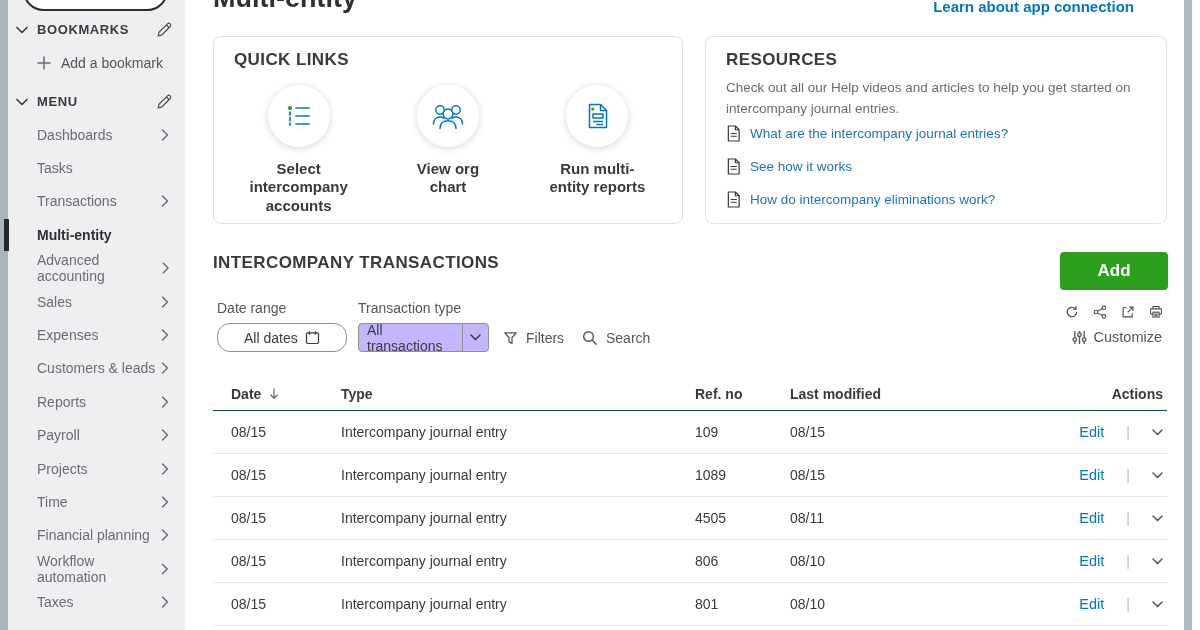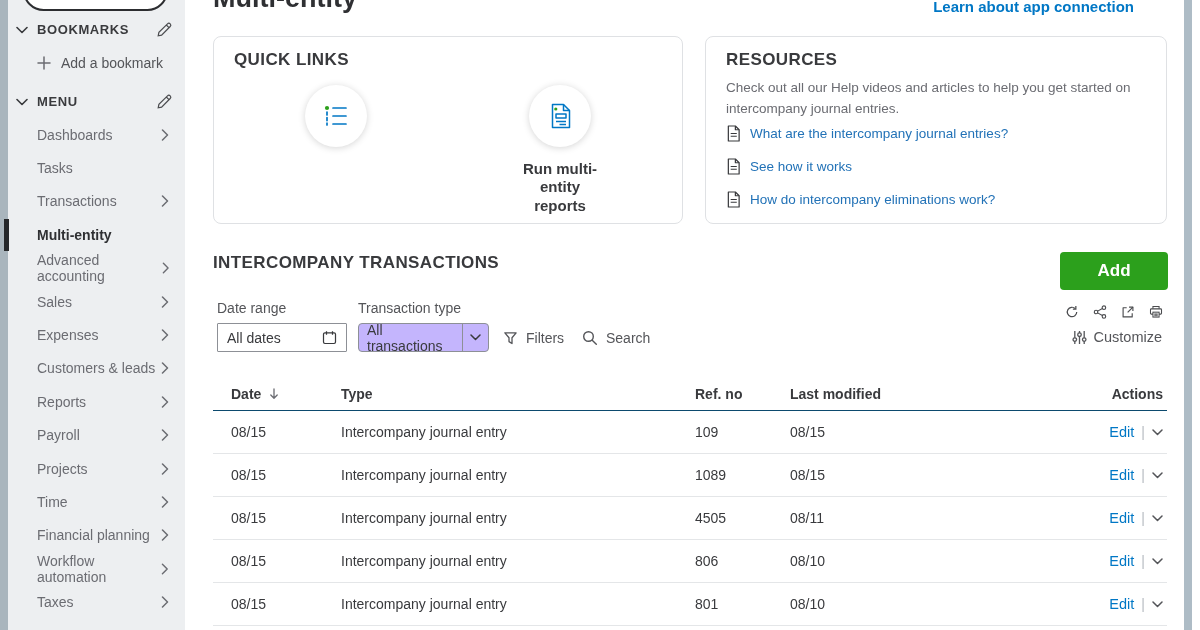--- a/index.html
+++ b/index.html
@@ -54,42 +54,42 @@
   .add-btn { position:absolute; left:875px; top:252px; width:108px; height:38px; background:#2ca01c; border:none;
              border-radius:4px; color:#fff; font-size:17px; font-weight:bold; font-family:inherit; cursor:pointer; }
   .tool-icons { position:absolute; left:880px; top:305px; width:98px; display:flex; justify-content:space-between; }
   .tool-icons svg { cursor:pointer; }
   .customize { position:absolute; right:30px; top:329px; display:flex; align-items:center; gap:7px;
                font-size:14.5px; color:#545559; cursor:pointer; }
 
   .filter-label { position:absolute; top:300px; font-size:14px; color:#545559; }
   .lbl-date { left:32px; } .lbl-type { left:173px; }
   .date-input { position:absolute; left:32px; top:323px; width:130px; height:29px; border:1px solid #8d9096;
-                border-radius:1px; background:#fff; display:flex; align-items:center; padding:0 9px;
+                border-radius:13px; background:#fff; display:flex; align-items:center; padding:0 26px;
                 font-size:14px; color:#393a3d; cursor:pointer; }
   .date-input .cal { margin-left:auto; }
   .type-select { position:absolute; left:173px; top:323px; width:131px; height:29px; border:1px solid #8d9096;
                  border-radius:4px; background:#c4b5fd; display:flex; align-items:center; font-size:14px; color:#393a3d; cursor:pointer; }
   .type-select .val { padding:0 8px; flex:1; }
   .type-select .dd { width:26px; height:100%; border-left:1px solid #8d9096; display:flex; align-items:center; justify-content:center; }
   .chip-btn { position:absolute; top:330px; display:flex; align-items:center; gap:8px; font-size:14px; color:#545559; cursor:pointer; }
   .filters-btn { left:318px; } .search-btn { left:397px; }
 
   
   .table { position:absolute; left:28px; top:378px; width:954px; }
   .t-header { height:33px; display:flex; align-items:center; border-bottom:1px solid #0c4a6e;
               font-size:14px; font-weight:bold; color:#393a3d; padding-left:18px; }
   .t-row { height:43px; display:flex; align-items:center; border-bottom:1px solid #e4e6e8;
            font-size:14px; color:#393a3d; padding-left:18px; }
   .c1 { flex:0 0 110px; display:flex; align-items:center; gap:8px; }
   .c2 { flex:0 0 354px; }
   .c3 { flex:0 0 95px; }
   .c4 { flex:1; }
   .c5 { flex:0 0 115px; text-align:right; padding-right:4px; }
-  .edit-cell { display:flex; align-items:center; justify-content:flex-end; gap:7px; }
+  .edit-cell { display:flex; align-items:center; justify-content:flex-end; gap:22px; }
   .edit-link { color:#0077c5; font-size:14.5px; cursor:pointer; }
   .pipe { color:#b7bcc2; }
 </style>
 </head>
 <body>
 
 <div class="sidebar">
   <div class="edge-strip"></div>
 
   <button class="new-btn">+ New</button>
@@ -217,20 +217,36 @@
     <div class="card-title">QUICK LINKS</div>
     <div class="quick-items">
       <div class="q-item">
         <div class="q-circle">
           <svg width="32" height="32" viewBox="0 0 32 32">
             <circle cx="7" cy="8" r="2.1" fill="#2ca01c"></circle>
             <path d="M7 12 V25" stroke="#0077c5" stroke-width="1.7" stroke-dasharray="3 2.6" stroke-linecap="round"></path>
             <path d="M13 8 H26 M13 16 H26 M13 24 H26" stroke="#0077c5" stroke-width="1.7" stroke-linecap="round"></path>
           </svg>
         </div>
+        <div class="q-label">Select intercompany accounts</div>
+      </div>
+      <div class="q-item">
+        <div class="q-circle">
+          <svg width="34" height="30" viewBox="0 0 34 30">
+            <g fill="none" stroke="#0077c5" stroke-width="1.5" stroke-linecap="round">
+              <circle cx="9" cy="9" r="4.2"></circle>
+              <path d="M2.5 23 c0-4.5 3-7 6.5-7 1.4 0 2.7.4 3.8 1.1"></path>
+              <circle cx="25" cy="9" r="4.2"></circle>
+              <path d="M31.5 23 c0-4.5-3-7-6.5-7-1.4 0-2.7.4-3.8 1.1"></path>
+              <circle cx="17" cy="13" r="4.9" fill="#fff"></circle>
+              <path d="M9 27.5 c0-5.2 3.6-7.8 8-7.8 s8 2.6 8 7.8" fill="#fff"></path>
+            </g>
+          </svg>
+        </div>
+        <div class="q-label">View org chart</div>
       </div>
       <div class="q-item">
         <div class="q-circle">
           <svg width="32" height="32" viewBox="0 0 32 32">
             <g fill="none" stroke="#0077c5" stroke-width="1.5" stroke-linejoin="round">
               <path d="M8.5 4.5 H19.5 L25.5 10.5 V27.5 H8.5 Z"></path>
               <path d="M19.5 4.5 V10.5 H25.5"></path>
               <rect x="12" y="14" width="10" height="4"></rect>
               <path d="M12 21.5 H22 M15.5 24.5 H22" stroke-width="1.3"></path>
             </g>

